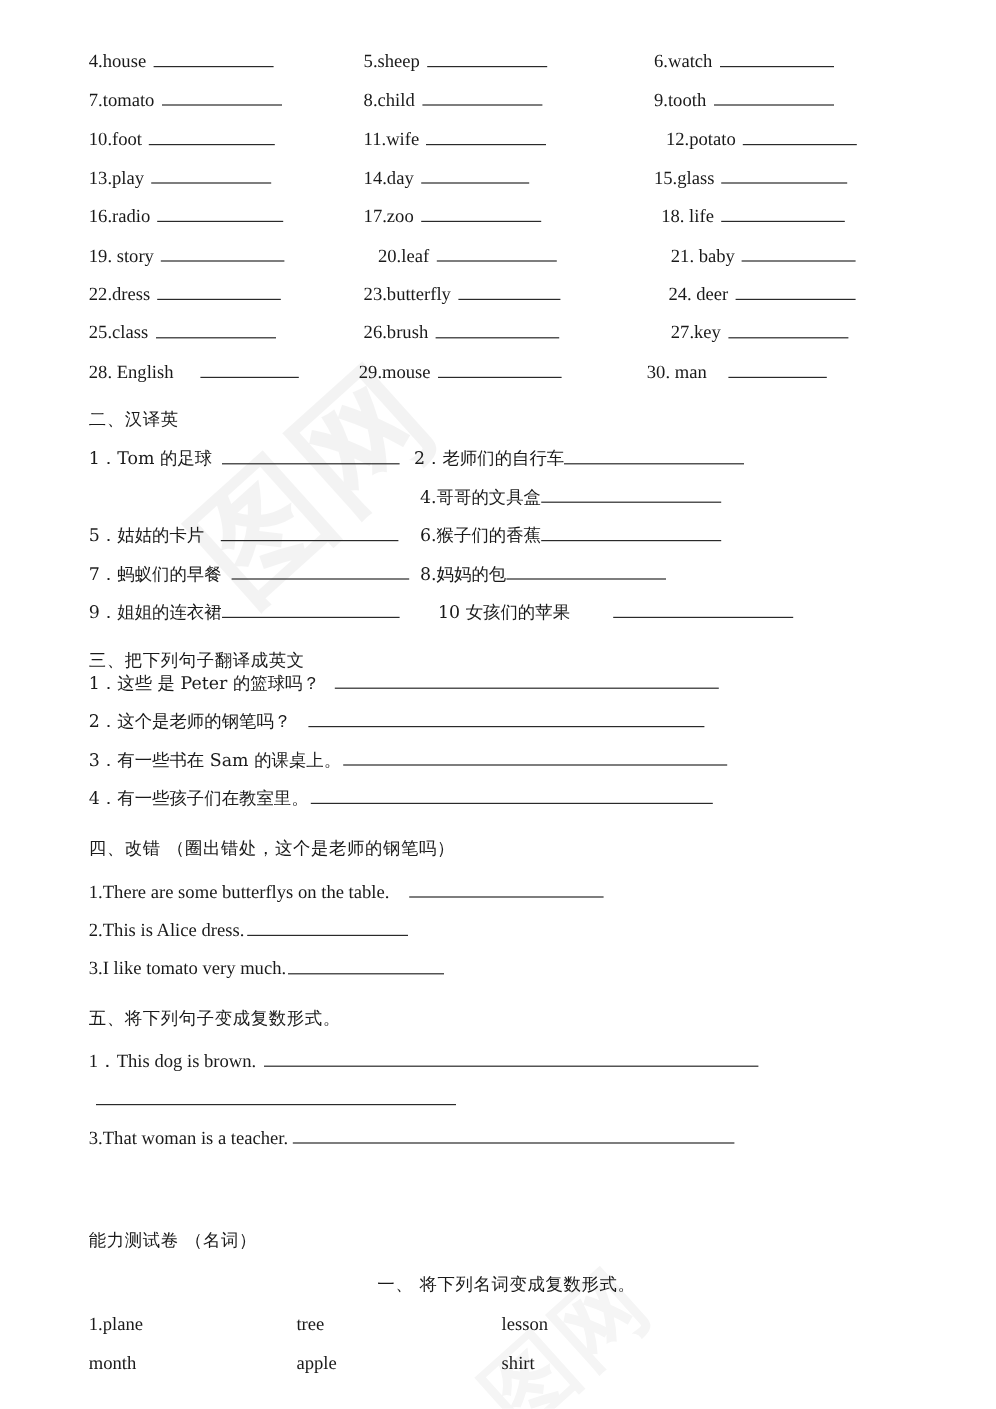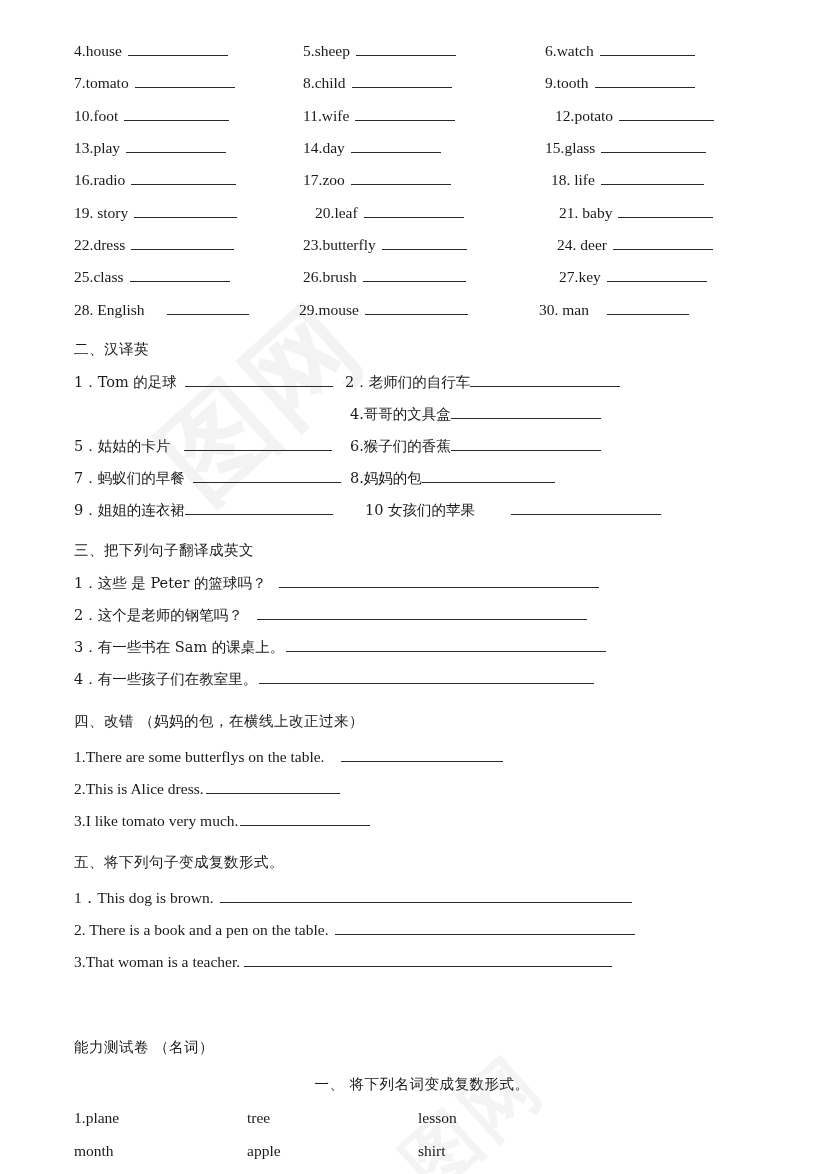--- a/index.html
+++ b/index.html
@@ -326,40 +326,40 @@
           </div>
           <div class="cell k2" style="margin-left: 20px; gap: 36px;">
             <span class="lbl">10 女孩们的苹果</span>
             <span class="blank" style="width: 150px; margin-left: 0px;"></span>
           </div>
         </div>
       </div>
 
     <div class="heading" style="margin-top:8px;margin-left:4px;">三、把下列句子翻译成英文</div>
 
-    <div id="sec3-list" style="margin-top:14px;">
+    <div id="sec3-list" style="">
         <div class="item zh" style="height: 32px; margin-left: 4px;">
           <span class="lbl">1．这些 是 Peter 的篮球吗？</span>
           <span class="blank" style="width: 320px; margin-left: 12px;"></span>
         </div>
         <div class="item zh" style="height: 32px; margin-left: 4px;">
           <span class="lbl">2．这个是老师的钢笔吗？</span>
           <span class="blank" style="width: 330px; margin-left: 14px;"></span>
         </div>
         <div class="item zh" style="height: 32px; margin-left: 4px;">
           <span class="lbl">3．有一些书在 Sam 的课桌上。</span>
           <span class="blank" style="width: 320px; margin-left: 2px;"></span>
         </div>
         <div class="item zh" style="height: 32px; margin-left: 4px;">
           <span class="lbl">4．有一些孩子们在教室里。</span>
           <span class="blank" style="width: 335px; margin-left: 2px;"></span>
         </div>
       </div>
 
-    <div class="heading" style="margin-top:10px;margin-left:4px;">四、改错 （妈妈的包，在横线上改正过来）</div>
+    <div class="heading" style="margin-top:10px;margin-left:4px;">四、改错 （圈出错处，这个是老师的钢笔吗）</div>
 
     <div id="sec4-list" style="margin-top:16px;">
         <div class="item en" style="height: 32px; margin-left: 4px;">
           <span class="lbl">1.There are some butterflys on the table.</span>
           <span class="blank" style="width: 162px; margin-left: 16px;"></span>
         </div>
         <div class="item en" style="height: 32px; margin-left: 4px;">
           <span class="lbl">2.This is Alice dress.</span>
           <span class="blank" style="width: 134px; margin-left: 2px;"></span>
         </div>
@@ -370,21 +370,20 @@
       </div>
 
     <div class="heading" style="margin-top:10px;margin-left:4px;">五、将下列句子变成复数形式。</div>
 
     <div id="sec5-list" style="margin-top:16px;">
         <div class="item en" style="height: 32px; margin-left: 4px;">
           <span class="lbl">1．This dog is brown.</span>
           <span class="blank" style="width: 412px; margin-left: 6px;"></span>
         </div>
         <div class="item en" style="height: 32px; margin-left: 4px;">
-          <span class="lbl">2. There is a book and a pen on the table.</span>
           <span class="blank" style="width: 300px; margin-left: 6px;"></span>
         </div>
         <div class="item en" style="height: 32px; margin-left: 4px;">
           <span class="lbl">3.That woman is a teacher.</span>
           <span class="blank" style="width: 368px; margin-left: 4px;"></span>
         </div>
       </div>
 
     <div class="heading" style="margin-top:54px;margin-left:4px;">能力测试卷 （名词）</div>
 

